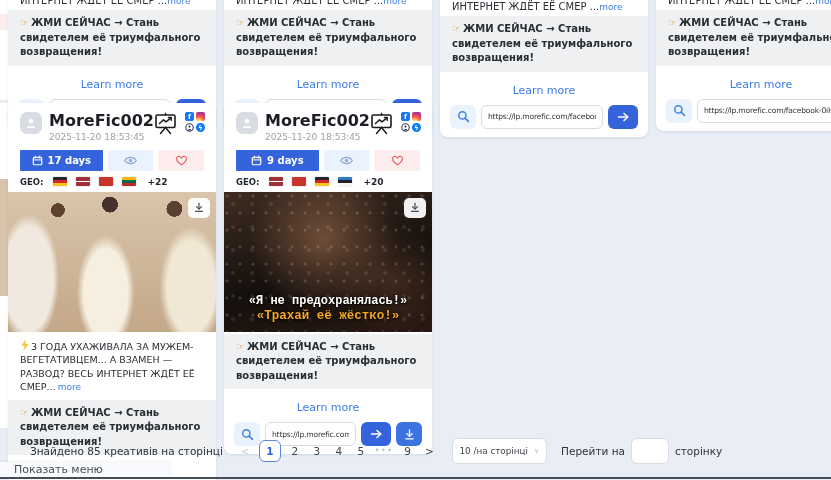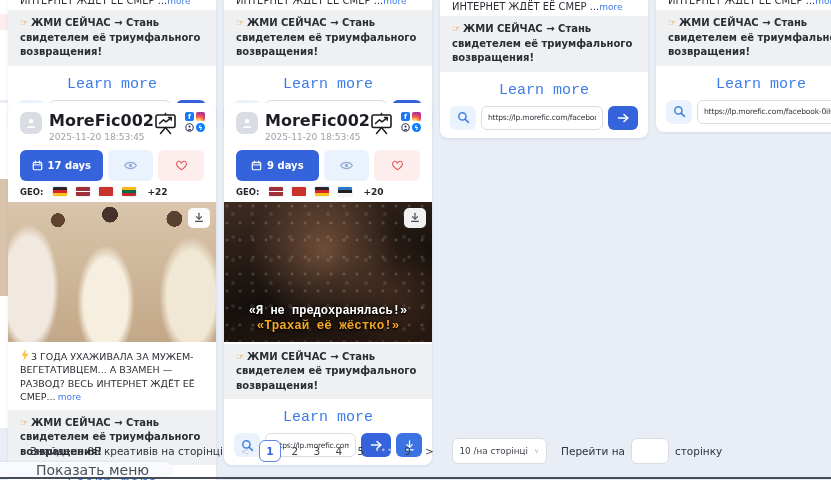--- a/index.html
+++ b/index.html
@@ -13,21 +13,21 @@
 
   .cut-line{height:4px;overflow:hidden;position:relative;margin:0 12px;}
   .cut-line.tall{height:10px;}
   .cut-inner{position:absolute;left:0;right:0;bottom:-2px;font-size:10px;color:#2a2e34;white-space:nowrap;}
   .more-link{color:#3d7ce8;font-size:9px;cursor:pointer;}
 
   .cta-block{background:#eef0f2;margin-top:6px;padding:6px 12px;font-size:10px;font-weight:bold;
              color:#2a2e34;line-height:1.45;}
   .hand-icon{color:#f0a33c;margin-right:2px;font-weight:normal;}
   .learn-row{text-align:center;padding:7px 0 5px;}
-  .learn-more{color:#3d7ce8;font-size:15px;text-decoration:none;cursor:pointer;font-family:Liberation Mono, monospace;}
+  .learn-more{color:#3d7ce8;font-size:11px;text-decoration:none;cursor:pointer;}
 
   .url-row{display:flex;align-items:center;gap:5px;padding:2px 10px 0;}
   .icon-btn{border:none;padding:0;display:flex;align-items:center;justify-content:center;
             border-radius:6px;cursor:pointer;flex:none;}
   .search-btn{width:26px;height:24px;background:#eaf3fd;}
   .go-btn{width:30px;height:24px;background:#3463db;}
   .dl-btn{width:26px;height:24px;background:#3b74e0;}
   .url-input{flex:1;min-width:0;height:22px;border:1px solid #d9dde3;border-radius:6px;
              font-family:"DejaVu Sans",sans-serif;font-size:7.6px;color:#33373d;padding:0 6px;
              letter-spacing:-0.2px;overflow:hidden;}
@@ -42,21 +42,21 @@
   .pdate{font-size:9px;color:#9ba1aa;margin-top:2px;}
   .hdr-icons{display:flex;align-items:flex-start;gap:7px;flex:none;}
   .soc-grid{display:grid;grid-template-columns:10px 10px;grid-auto-rows:10px;gap:1px;}
   .soc{width:9px;height:9px;border-radius:2px;display:flex;align-items:center;justify-content:center;}
   .soc-fb{background:#1877f2;color:#fff;font-size:7px;font-weight:bold;}
   .soc-ig{background:radial-gradient(circle at 30% 110%,#ffd776 0 18%,#f56040 45%,#c13584 72%,#833ab4 100%);}
   .soc-an{background:#fff;border-radius:50%;}
   .soc-msg{background:#0a7cff;border-radius:50%;color:#fff;font-size:6.5px;font-weight:bold;}
 
   .btn-row{display:flex;gap:5px;padding:3px 12px 0;}
-  .pill{height:31px;border:none;border-radius:6px;display:flex;align-items:center;justify-content:center;
+  .pill{height:21px;border:none;border-radius:1px;display:flex;align-items:center;justify-content:center;
         gap:5px;cursor:pointer;font-family:"DejaVu Sans",sans-serif;}
   .pill-days{flex:2.1;background:#3463db;color:#fff;font-size:10px;font-weight:bold;}
   .pill-eye{flex:1;background:#e9f2fd;}
   .pill-heart{flex:1;background:#fdeded;}
 
   .geo-row{display:flex;align-items:center;gap:9px;padding:6px 12px 5px;}
   .geo-lab{font-size:8.5px;font-weight:bold;color:#23272e;margin-right:1px;}
   .flag{width:14px;height:9px;border-radius:1px;flex:none;box-shadow:0 0 0 0.5px rgba(0,0,0,.12);}
   .flag-de{background:linear-gradient(180deg,#26262a 33%,#d8232a 33% 66%,#f5c518 66%);}
   .flag-lv{background:linear-gradient(180deg,#9e3039 40%,#fff 40% 60%,#9e3039 60%);}
@@ -104,21 +104,21 @@
   .pg-dots{color:#b9bec5;font-size:8px;letter-spacing:1.5px;}
   .pg-size{margin-left:8px;height:24px;border:1px solid #d9dde3;border-radius:6px;background:#fff;
            display:flex;align-items:center;gap:6px;padding:0 7px;font-size:8.8px;color:#3f434a;cursor:pointer;}
   .caret{font-size:7px;color:#b4bac2;}
   .pg-goto-label{margin-left:8px;font-size:10.5px;color:#2f333a;}
   .pg-goto-input{width:32px;height:22px;border:1px solid #d9dde3;border-radius:6px;background:#fff;}
 
   
   .menu-tab{position:absolute;left:0;top:462px;width:172px;height:16px;background:#f8fafd;
             border-radius:0 6px 0 0;box-shadow:0 -1px 2px rgba(40,60,100,.06);cursor:pointer;}
-  .menu-tab span{display:block;padding-left:36px;font-size:14px;color:#4a4f57;line-height:16px;}
+  .menu-tab span{display:block;padding-left:14px;font-size:11px;color:#4a4f57;line-height:16px;}
   .window-edge{position:absolute;left:0;right:0;bottom:1px;height:2px;background:#454d59;}
 
   svg{display:block;}
 </style>
 </head>
 <body>
 
 <div class="canvas">
 
   <div class="sliver-seg" style="top:0;height:100px;"></div>

